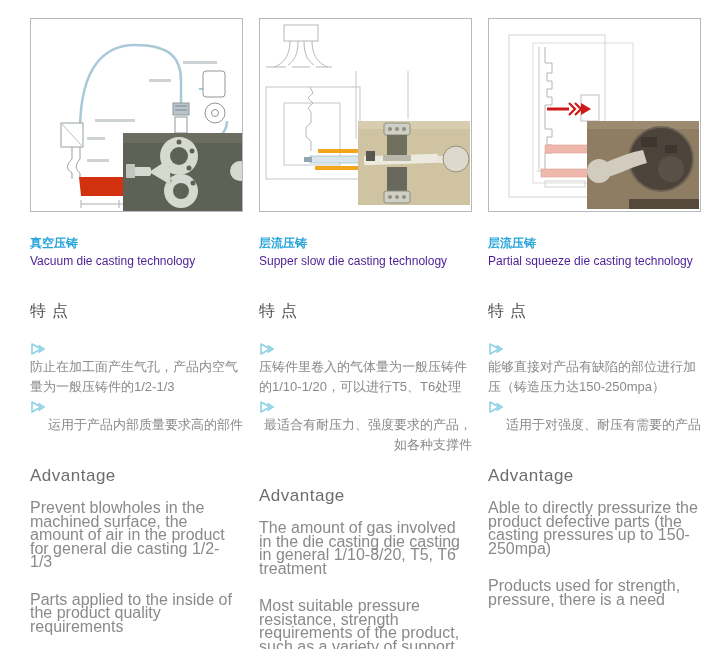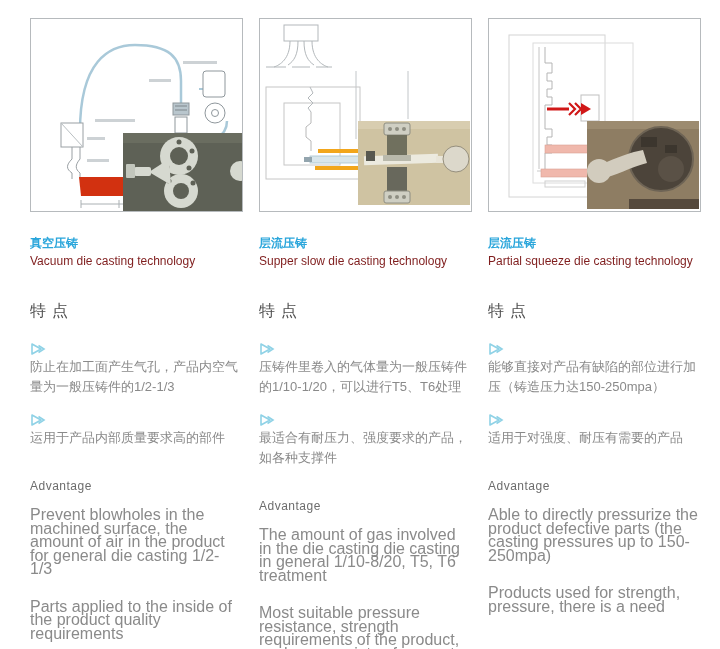--- a/index.html
+++ b/index.html
@@ -3,27 +3,27 @@
 <meta charset="utf-8">
 <style>
   html,body{margin:0;padding:0;background:#fff;}
   body{width:720px;height:649px;overflow:hidden;font-family:"Liberation Sans",sans-serif;}
   .page{box-sizing:border-box;width:628px;height:649px;padding:18px 0 0 30px;background:#fff;}
   .columns{display:grid;grid-template-columns:repeat(3,213px);column-gap:16px;}
   .col{width:213px;}
   .diagram-box{margin:0;width:213px;height:194px;border:1px solid #b6babd;box-sizing:border-box;background:#fff;overflow:hidden;}
   .diagram-box svg{display:block;width:211px;height:192px;}
   .title-cn{margin:23px 0 2px;font-size:12px;font-weight:bold;color:#2ba6db;}
-  .title-en{margin:0;font-size:12px;color:#7f1d1d;}
+  .title-en{margin:0;font-size:12px;color:#4c1d95;}
   .features-heading{margin:33px 0 0;font-size:16px;font-weight:500;color:#4f4f4f;letter-spacing:6px;}
   .feature-item{display:flex;margin-top:17px;flex-direction:column;}
-  .feature-item.second{margin-top:13px;}
+  .feature-item.second{margin-top:0;text-align:right;}
   .bullet-icon{flex:0 0 16px;width:16px;height:16px;margin:2px 10px 0 0;}
   .feature-text{margin:0;font-size:13px;line-height:20px;color:#8a8a8a;}
-  .advantage-heading{margin:31px 0 0;font-size:12px;font-weight:400;color:#6d6d6d;letter-spacing:0.5px;}
+  .advantage-heading{margin:31px 0 0;font-size:17px;font-weight:400;color:#6d6d6d;letter-spacing:0.5px;}
   .advantage-text{margin:15px 0 0;font-size:16px;line-height:13.5px;color:#8a8a8a;max-width:210px;}
   .advantage-text.second{margin-top:24px;}
 </style>
 </head>
 <body>
 
 <div class="page">
   <div class="columns">
 
     <section class="col">

